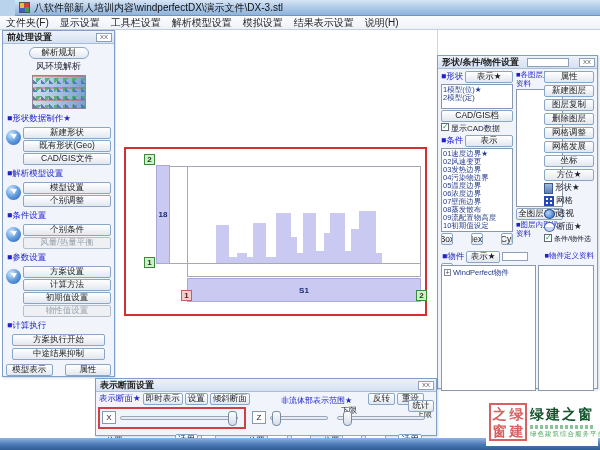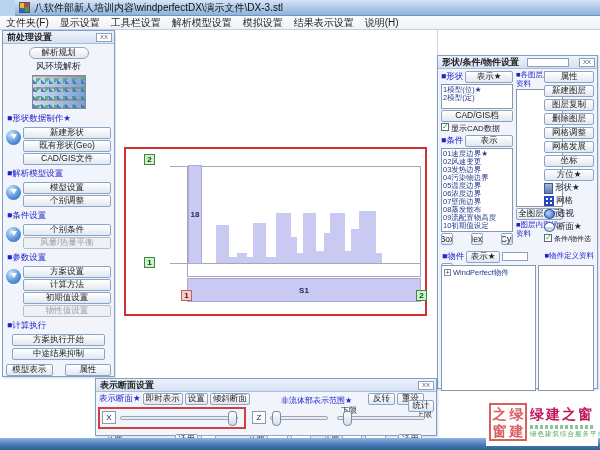--- a/index.html
+++ b/index.html
@@ -71,21 +71,21 @@
   .i-disc-white { width:11px; height:10px; border-radius:50%; border:1px solid #4466aa;
     background:linear-gradient(180deg,#ffffff 55%,#c9d6ef 55%); }
 
   
   .canvas { position:absolute; left:116px; top:0; width:321px; height:348px; background:#fff; }
   .redrect { position:absolute; left:8px; top:117px; width:303px; height:169px; border:2px solid #d03030; background:#fff; }
   .axisbox { position:absolute; left:61px; top:17px; width:234px; height:111px; border:1px solid #a8a8b4; }
   .tline { position:absolute; left:44px; top:17px; width:18px; height:1px; background:#a8a8b4; }
   .gline { position:absolute; left:44px; top:114px; width:251px; height:1px; background:#a8a8b4; }
   .vbar { position:absolute; left:30px; top:16px; width:14px; height:99px; background:#c9c9f1; border:1px solid #a9a9dd;
-    display:flex; align-items:center; justify-content:center; font-size:8px; font-weight:bold; color:#1c2a6e;margin-left:32px; }
+    display:flex; align-items:center; justify-content:center; font-size:8px; font-weight:bold; color:#1c2a6e; }
   .hbar { position:absolute; left:61px; top:129px; width:234px; height:24px; background:#c9c9f1; border:1px solid #a9a9dd;
     display:flex; align-items:center; justify-content:center; font-size:8px; font-weight:bold; color:#1c2a6e; }
   .mk { position:absolute; width:11px; height:11px; border:1px solid #3a8a3a; background:#ccf2cc;
     font-size:8px; font-weight:bold; color:#143814; display:flex; align-items:center; justify-content:center; }
   .mk.pink { border-color:#c06060; background:#f2cece; color:#5a1414; }
   #skyline { position:absolute; left:90px; top:61px; width:180px; height:53px; display:flex; align-items:flex-end; }
   .bld { background:#c9c9f1; flex:none; }
 
   
   .rpanel { left:437px; top:25px; width:161px; height:334px; }
@@ -129,21 +129,21 @@
     font-size:7.5px; line-height:9px; padding-left:2px; color:#445; }
   .f.small { width:16px; }
 
   
   .logo { position:absolute; left:486px; top:368px; width:112px; height:48px; background:#fff;
     display:flex; align-items:center; gap:3px; padding:2px 3px; z-index:5; }
   .seal { width:38px; height:38px; border:2px solid #d86060; color:#d86060; flex:none;
     display:grid; grid-template-columns:1fr 1fr; font-size:14px; font-weight:bold; }
   .seal > div { display:flex; align-items:center; justify-content:center; line-height:16px; }
   .logo-col { display:flex; flex-direction:column; justify-content:center; min-width:0; }
-  .logo-name { color:#be185d; font-size:14px; font-weight:bold; letter-spacing:2px; white-space:nowrap;font-family:Liberation Mono, monospace; }
+  .logo-name { color:#14532d; font-size:14px; font-weight:bold; letter-spacing:2px; white-space:nowrap;font-family:Liberation Mono, monospace; }
   .logo-deco { height:4px; margin:1px 0;
     background:repeating-linear-gradient(90deg,#8cc49a 0 3px,transparent 3px 5px); }
   .logo-sub { color:#4aa45a; font-size:6.5px; letter-spacing:1px; white-space:nowrap; }
 </style>
 </head>
 <body>
 
 <div class="titlebar">
   <span class="appicon"></span>
   <span class="wtitle">八软件部新人培训内容\windperfectDX\演示文件\DX-3.stl</span>

